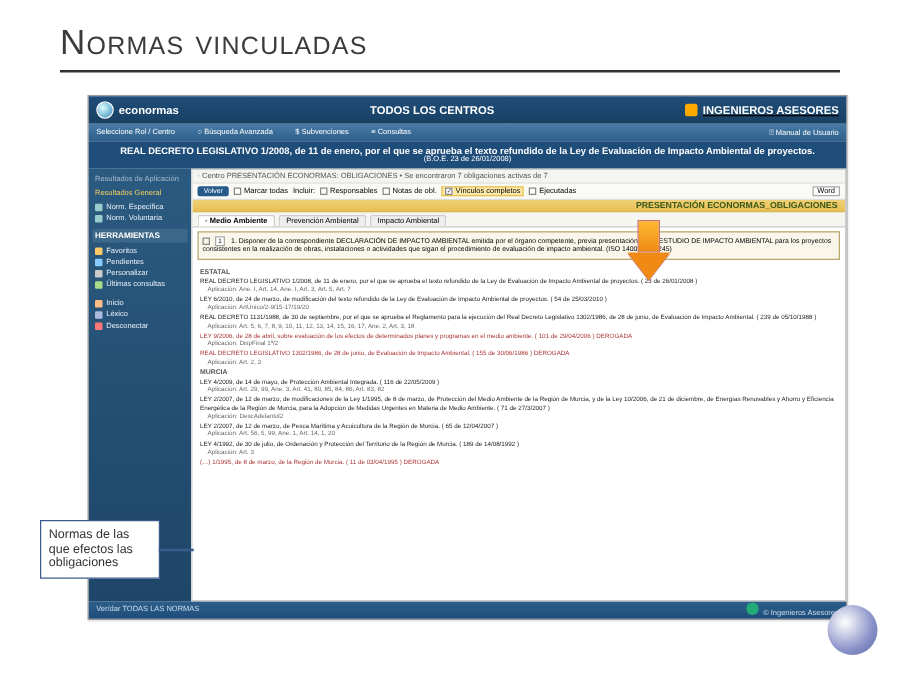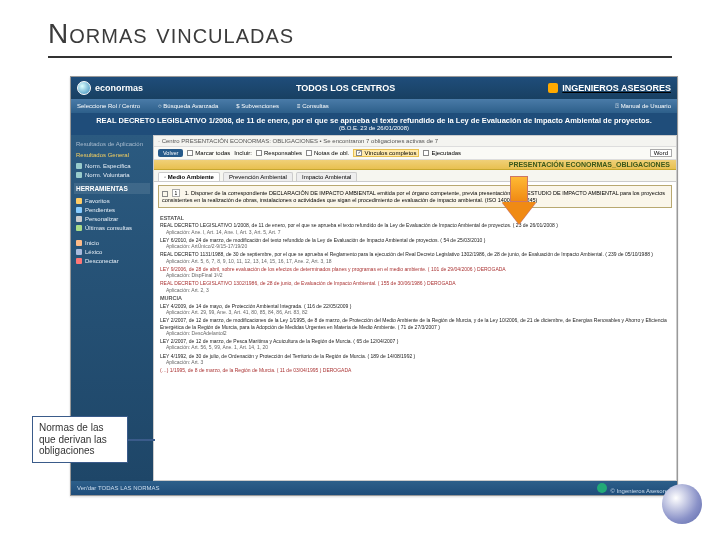--- a/index.html
+++ b/index.html
@@ -225,15 +225,15 @@
     <span>Ver/dar TODAS LAS NORMAS</span>
     <span><span class="e"></span><span>© Ingenieros Asesores</span></span>
   </div>
 </div>
 
 <div class="arrow-callout">
   <div class="stem"></div>
   <div class="head"></div>
 </div>
 
-<div class="annotation">Normas de las que derivan las obligaciones</div>
+<div class="annotation">Normas de las que efectos las obligaciones</div>
 
 <div class="corner-ball"></div>
 
 </body></html>

